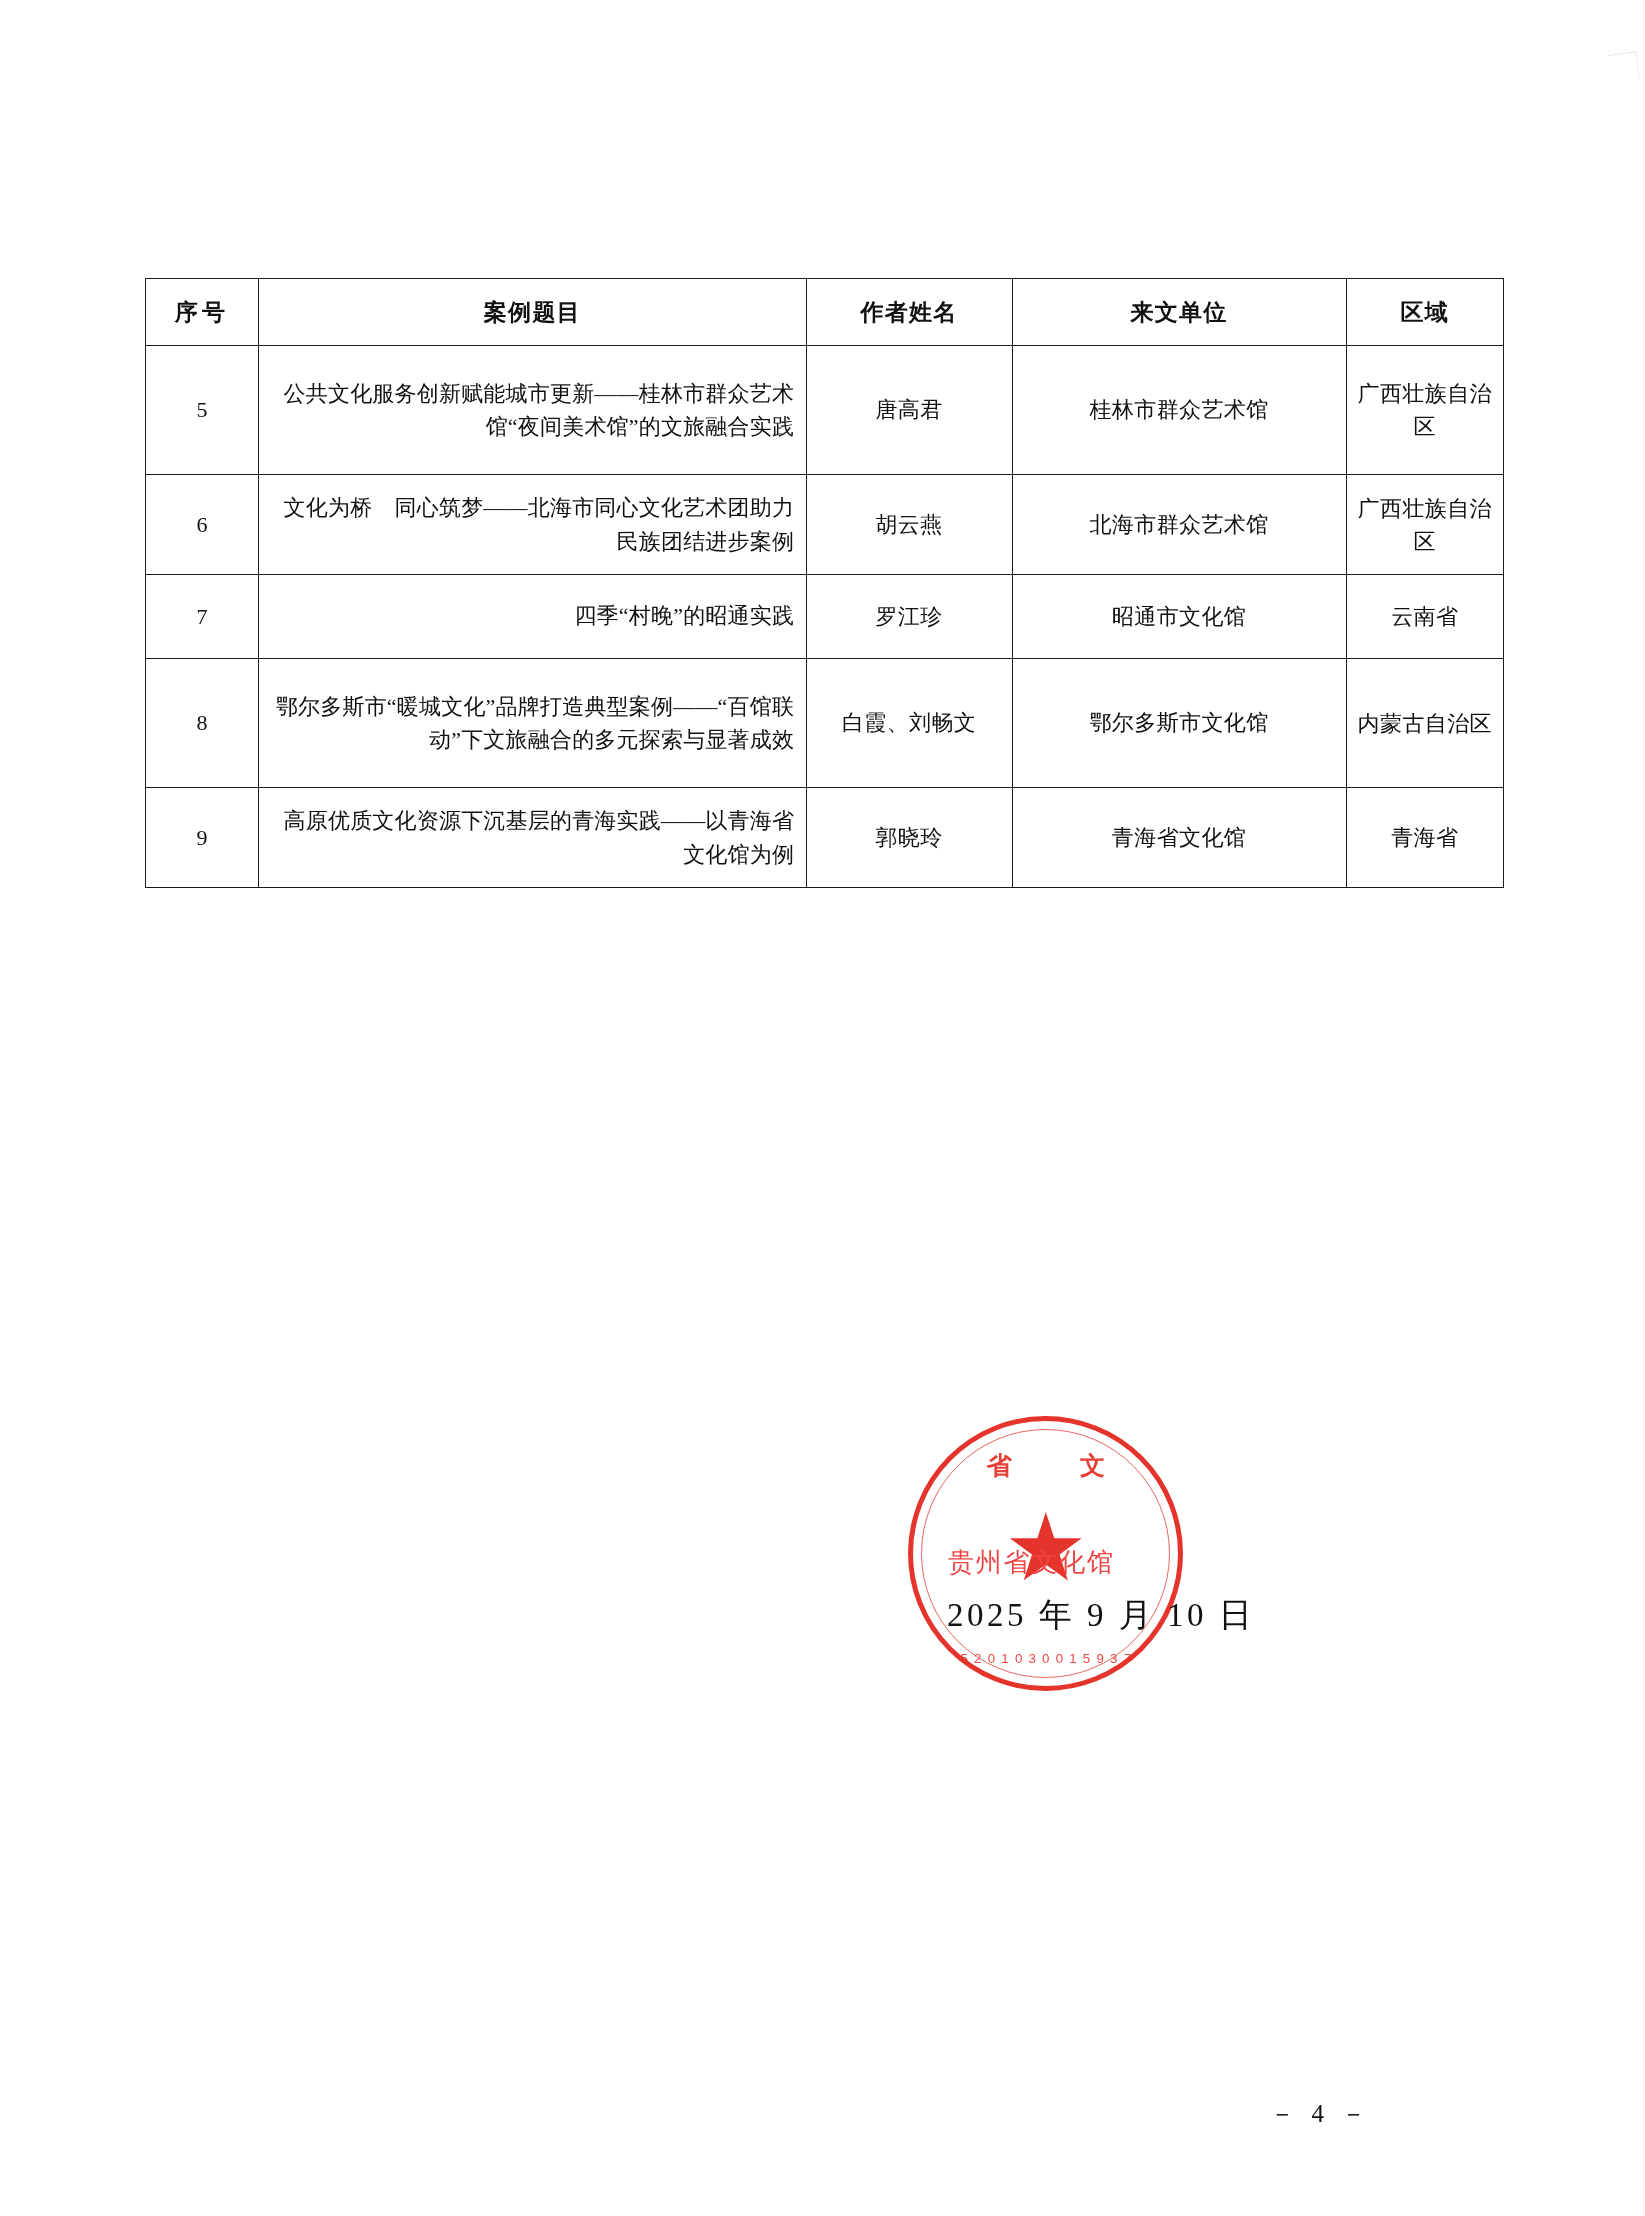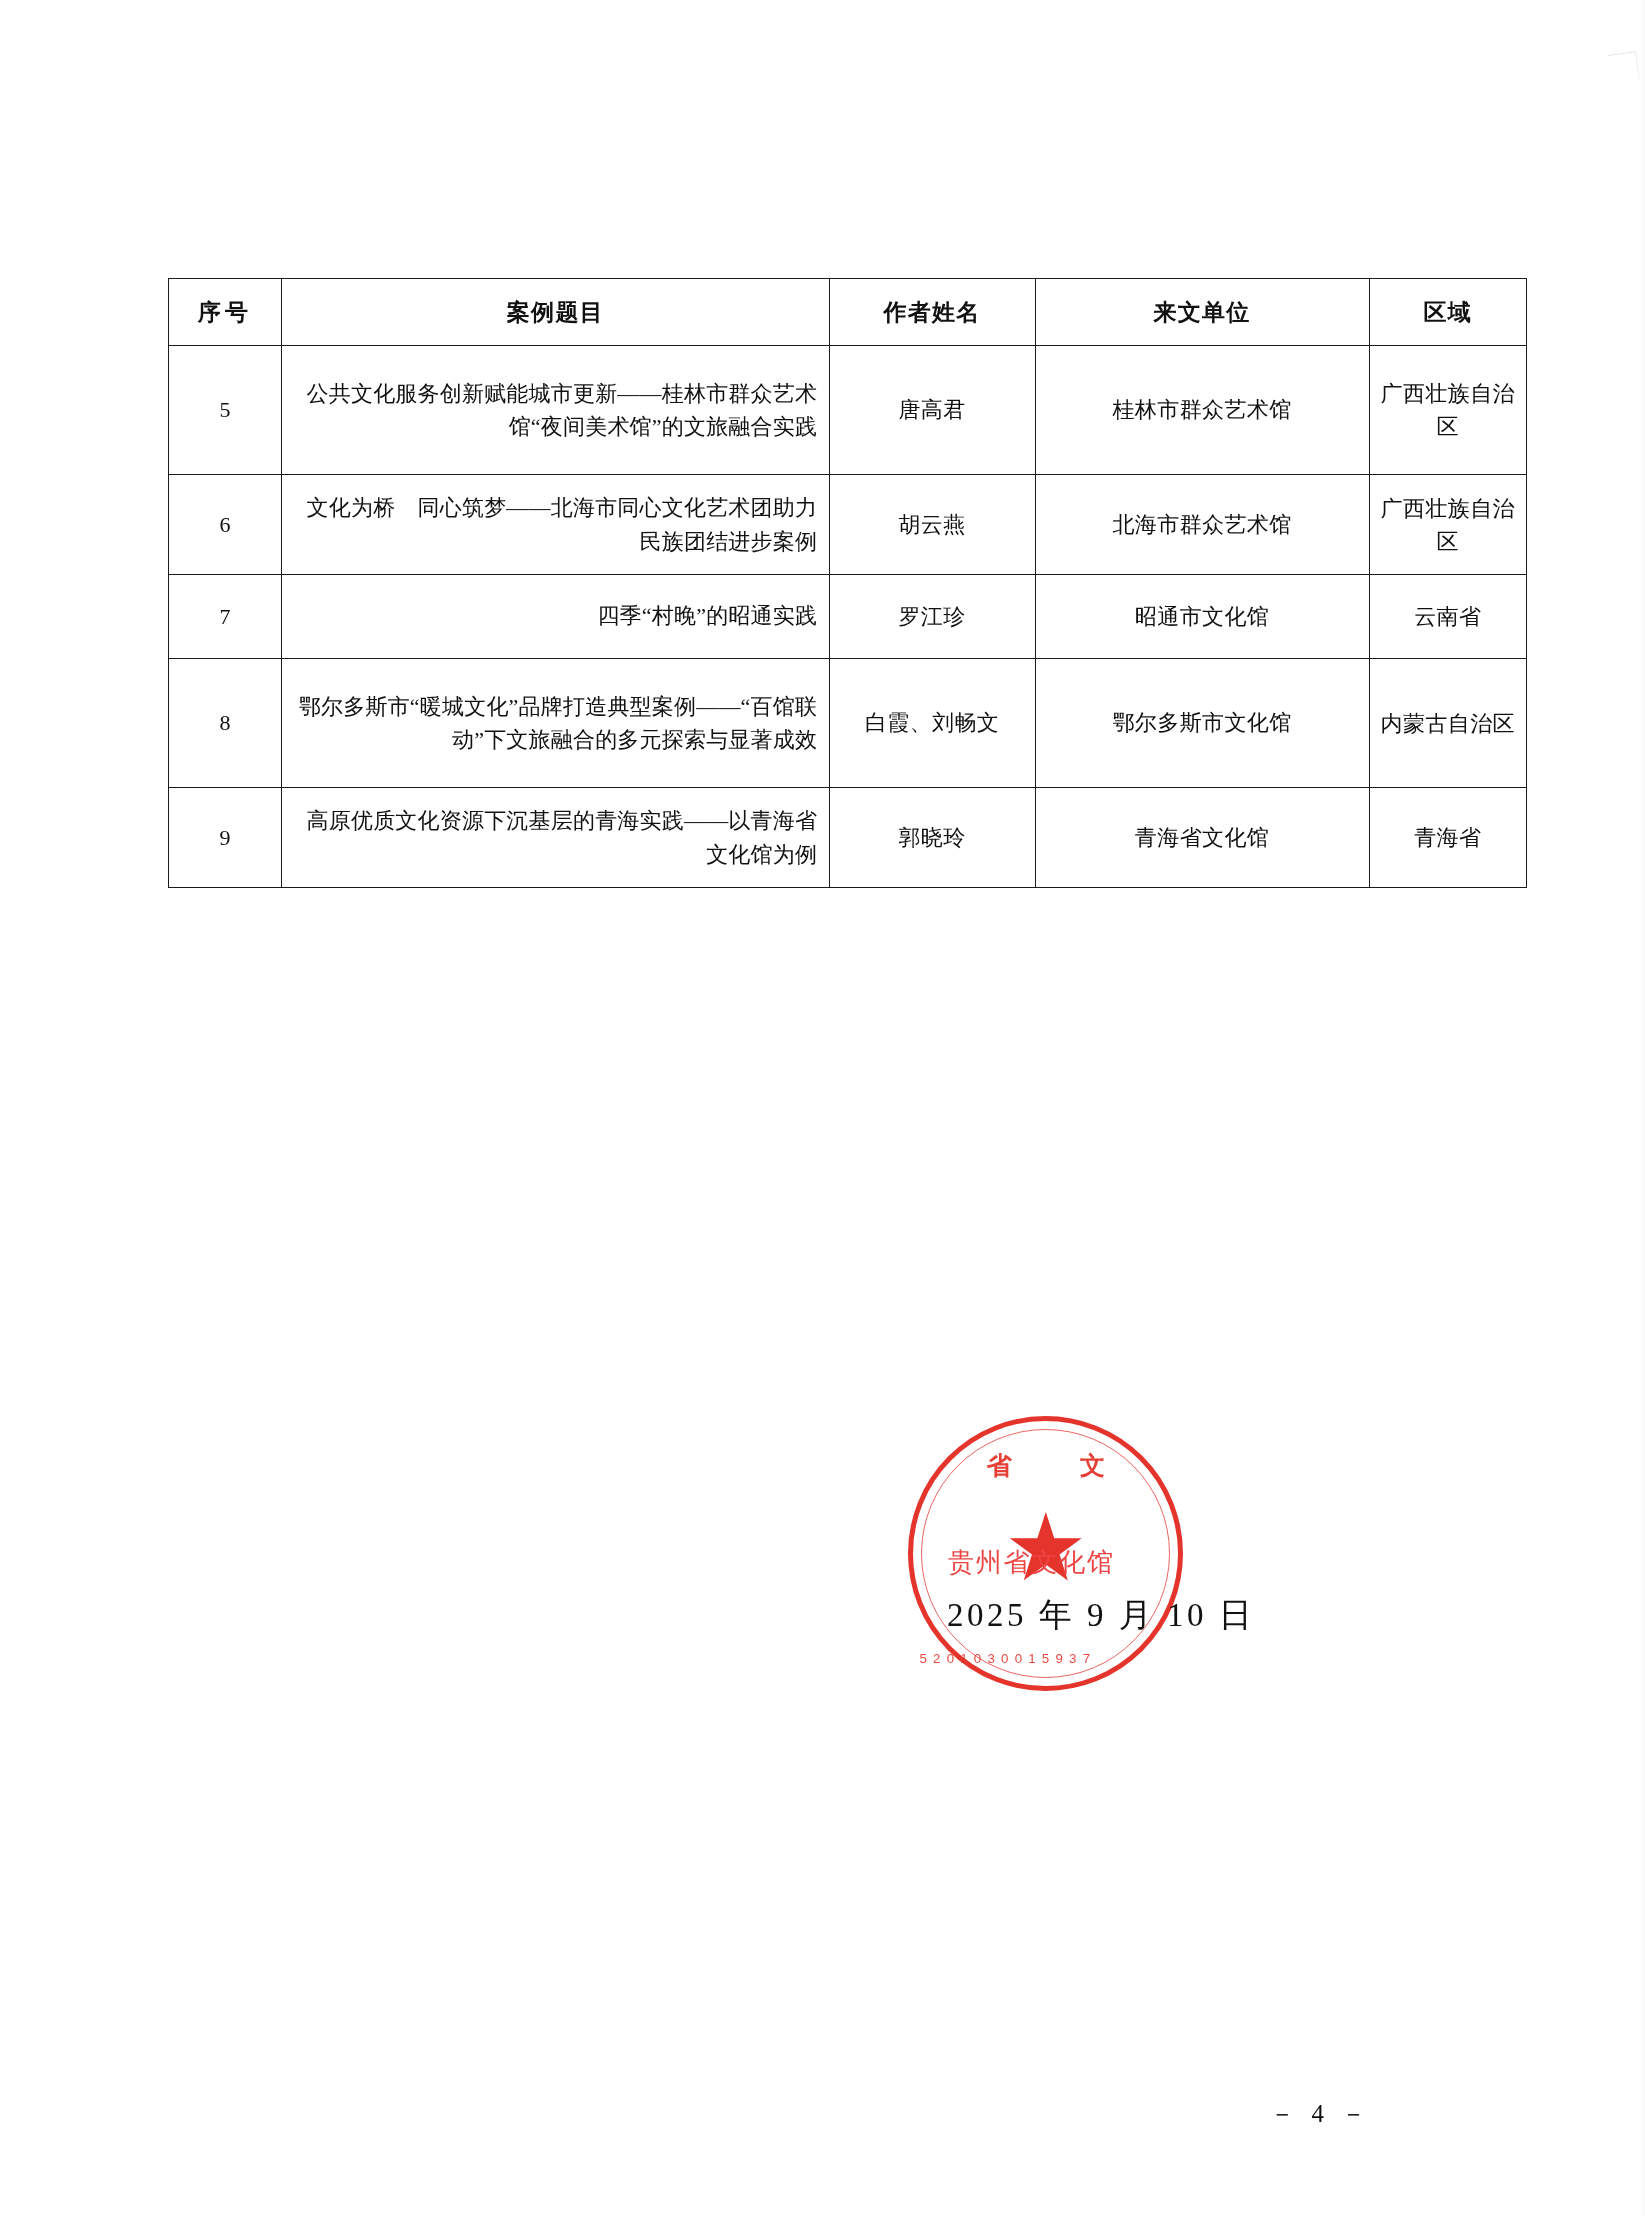--- a/index.html
+++ b/index.html
@@ -35,21 +35,21 @@
     height: 26.6px;
     border-top: 0.9px solid rgba(0,0,0,0.10);
     border-right: 0.9px solid rgba(0,0,0,0.07);
     transform: rotate(-8deg);
     pointer-events: none;
   }
 
   
   .table-wrap {
     position: absolute;
-    left: 168px;
+    left: 145px;
     top: 278px;
     width: 1359px;
   }
   table.case-table {
     border-collapse: collapse;
     width: 100%;
     table-layout: fixed;
   }
   table.case-table td,
   table.case-table th {
@@ -154,21 +154,21 @@
     letter-spacing: 31px;
     font-weight: 700;
     text-indent: 31px;
     opacity: 0.95;
   }
   .seal-arc-bottom {
     position: absolute;
     left: 0;
     bottom: 20.4px;
     width: 100%;
-    text-align: left;
+    text-align: center;
     color: #e2231a;
     font-size: 13.3px;
     letter-spacing: 6.2px;
     text-indent: 6.2px;
     opacity: 0.9;
     font-family: "Liberation Sans", sans-serif;
   }
   .sign-unit {
     position: absolute;
     left: 53px;

